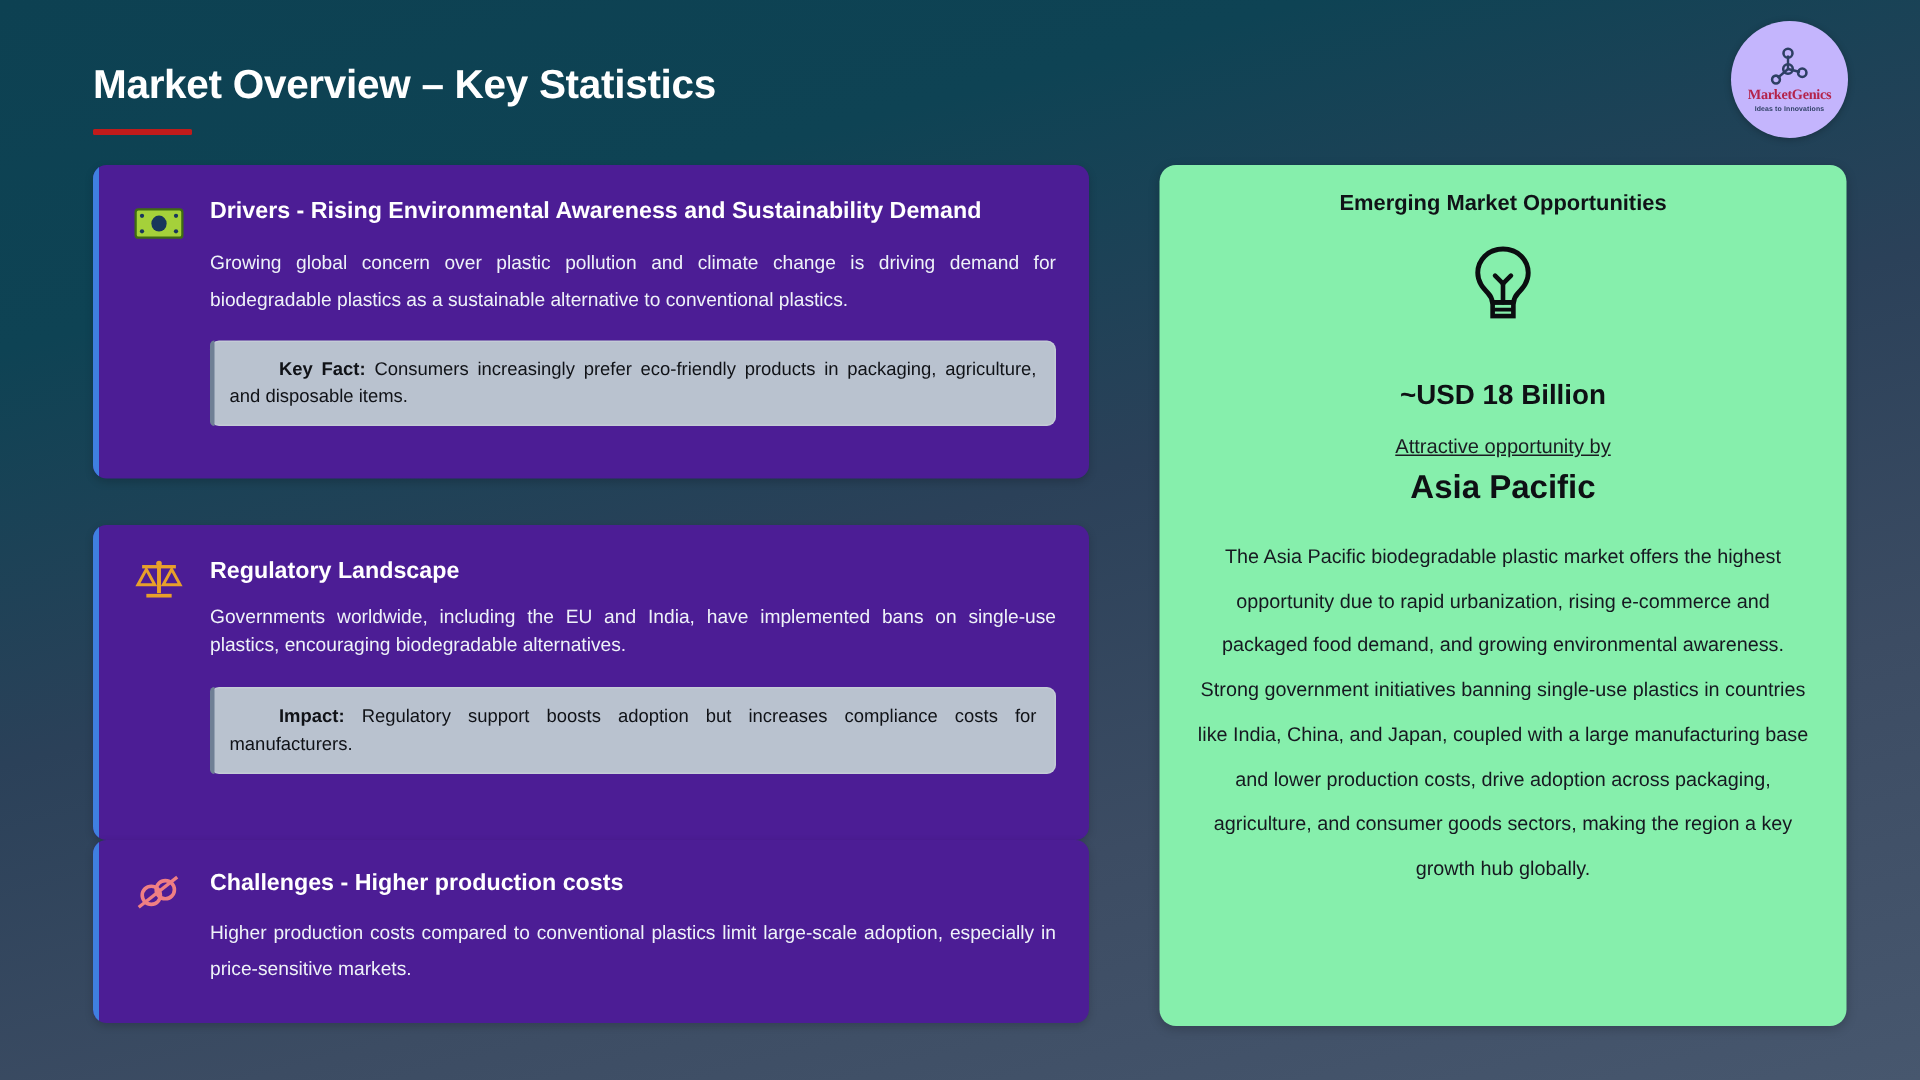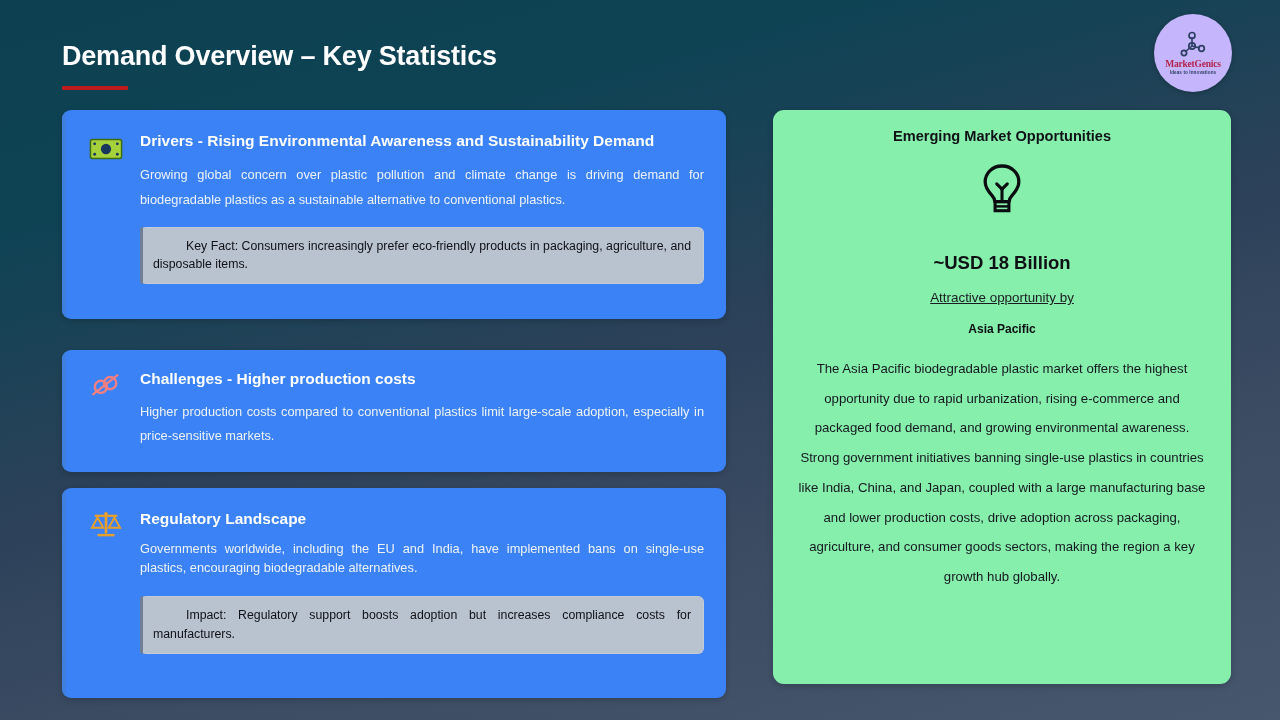--- a/index.html
+++ b/index.html
@@ -73,21 +73,21 @@
 
   
   .cards-col {
     position: absolute;
     left: 62px;
     top: 110px;
     width: 664px;
   }
   .card {
     position: relative;
-    background: #3b82f6;
+    background: #4c1d95;
     border-radius: 9px;
     padding: 18px 22px 16px 78px;
     overflow: hidden;
     box-shadow: 0 2px 6px rgba(0,0,0,0.18);
   }
   .card::before {
     content: "";
     position: absolute;
     left: 0; top: 0; bottom: 0;
     width: 4px;
@@ -145,21 +145,21 @@
     box-shadow: inset 0 0 0 1px rgba(255,255,255,0.16);
   }
   .fact-box::before {
     content: "";
     position: absolute;
     left: 0; top: 0; bottom: 0;
     width: 3px;
     background: #6f7f95;
     border-radius: 6px 0 0 6px;
   }
-  .fact-label { font-weight: normal; padding-left: 33px; }
+  .fact-label { font-weight: bold; padding-left: 33px; }
   .card-3 .fact-box { margin-top: 18px; }
 
   
   .right-panel {
     position: absolute;
     left: 773px;
     top: 110px;
     width: 458px;
     height: 574px;
     background: #86efac;
@@ -187,44 +187,44 @@
     margin-top: 32px;
   }
   .stat-sub {
     font-size: 13.4px;
     color: #1a1c21;
     margin-top: 16px;
     font-weight: 400;
     text-decoration: underline;
   }
   .stat-region {
-    font-size: 12px;
+    font-size: 22px;
     font-weight: bold;
     color: #0e1014;
-    margin-top: 17px;
+    margin-top: 7px;
   }
   .stat-period {
     font-size: 13.4px;
     color: #1a1c21;
     margin-top: 15px;
     font-weight: 400;
   }
   .panel-paragraph {
     font-size: 13.2px;
     line-height: 2.25;
     color: #161820;
     margin-top: 18px;
     text-align: center;
     font-weight: 400;
   }
 </style>
 </head>
 <body>
 
-<div class="slide-title">Demand Overview – Key Statistics</div>
+<div class="slide-title">Market Overview – Key Statistics</div>
 <div class="title-rule"></div>
 
 <div class="logo-badge">
   <svg class="logo-mark" viewBox="0 0 30 28">
     <line x1="14" y1="6" x2="14" y2="15" stroke="#2d3f63" stroke-width="1.6"></line>
     <line x1="14" y1="15" x2="7" y2="21" stroke="#2d3f63" stroke-width="1.6"></line>
     <line x1="14" y1="15" x2="22" y2="17" stroke="#2d3f63" stroke-width="1.6"></line>
     <circle cx="14" cy="4.5" r="3" fill="none" stroke="#2d3f63" stroke-width="1.7"></circle>
     <circle cx="14" cy="15" r="3.2" fill="none" stroke="#2d3f63" stroke-width="1.7"></circle>
     <circle cx="6" cy="22" r="2.6" fill="none" stroke="#2d3f63" stroke-width="1.7"></circle>
@@ -247,48 +247,48 @@
         <circle cx="30" cy="18" r="1.5" fill="#19365c"></circle>
       </svg>
     </div>
     <div class="card-title">Drivers - Rising Environmental Awareness and Sustainability Demand</div>
     <div class="card-body">Growing global concern over plastic pollution and climate change is driving demand for biodegradable plastics as a sustainable alternative to conventional plastics.</div>
     <div class="fact-box">
       <span class="fact-label">Key Fact:</span><span> Consumers increasingly prefer eco-friendly products in packaging, agriculture, and disposable items.</span>
     </div>
   </div>
 
-  <div class="card card-2">
-    <div class="card-icon">
-      <svg viewBox="0 0 36 30" width="34" height="28">
-        <path d="M6 17 a6.5 6.5 0 0 1 6.5 -6.5 a6.5 6.5 0 0 1 6.5 6.5 a6.5 6.5 0 0 1 -6.5 6.5 a6.5 6.5 0 0 1 -6.5 -6.5 z" fill="none" stroke="#ef7f83" stroke-width="2.6"></path>
-        <path d="M16 13 a6.5 6.5 0 0 1 6.5 -6.5 a6.5 6.5 0 0 1 6.5 6.5 a6.5 6.5 0 0 1 -6.5 6.5 a6.5 6.5 0 0 1 -6.5 -6.5 z" fill="none" stroke="#ef7f83" stroke-width="2.6"></path>
-        <line x1="3.5" y1="25.5" x2="31" y2="4" stroke="#ef7f83" stroke-width="2.4"></line>
-      </svg>
-    </div>
-    <div class="card-title">Challenges - Higher production costs</div>
-    <div class="card-body"> Higher production costs compared to conventional plastics limit large-scale adoption, especially in price-sensitive markets.</div>
-  </div>
-
   <div class="card card-3">
     <div class="card-icon">
       <svg viewBox="0 0 36 32" width="34" height="30">
         <rect x="16.6" y="6" width="2.8" height="19" fill="#e8a02a"></rect>
         <rect x="6" y="5" width="24" height="2.4" fill="#e8a02a"></rect>
         <rect x="9" y="25.5" width="18" height="2.6" fill="#e8a02a"></rect>
         <circle cx="18" cy="4" r="2" fill="#e8a02a"></circle>
         <path d="M3 19 L9 8 L15 19 z" fill="none" stroke="#e8a02a" stroke-width="2.1"></path>
         <path d="M21 19 L27 8 L33 19 z" fill="none" stroke="#e8a02a" stroke-width="2.1"></path>
       </svg>
     </div>
     <div class="card-title">Regulatory Landscape</div>
     <div class="card-body">Governments worldwide, including the EU and India, have implemented bans on single-use plastics, encouraging biodegradable alternatives.</div>
     <div class="fact-box">
       <span class="fact-label">Impact:</span><span> Regulatory support boosts adoption but increases compliance costs for manufacturers.</span>
     </div>
+  </div>
+
+  <div class="card card-2">
+    <div class="card-icon">
+      <svg viewBox="0 0 36 30" width="34" height="28">
+        <path d="M6 17 a6.5 6.5 0 0 1 6.5 -6.5 a6.5 6.5 0 0 1 6.5 6.5 a6.5 6.5 0 0 1 -6.5 6.5 a6.5 6.5 0 0 1 -6.5 -6.5 z" fill="none" stroke="#ef7f83" stroke-width="2.6"></path>
+        <path d="M16 13 a6.5 6.5 0 0 1 6.5 -6.5 a6.5 6.5 0 0 1 6.5 6.5 a6.5 6.5 0 0 1 -6.5 6.5 a6.5 6.5 0 0 1 -6.5 -6.5 z" fill="none" stroke="#ef7f83" stroke-width="2.6"></path>
+        <line x1="3.5" y1="25.5" x2="31" y2="4" stroke="#ef7f83" stroke-width="2.4"></line>
+      </svg>
+    </div>
+    <div class="card-title">Challenges - Higher production costs</div>
+    <div class="card-body"> Higher production costs compared to conventional plastics limit large-scale adoption, especially in price-sensitive markets.</div>
   </div>
 
 </div>
 
 <div class="right-panel">
   <div class="panel-heading">Emerging Market Opportunities</div>
   <div class="bulb-wrap">
     <svg viewBox="0 0 52 60" width="50" height="58">
       <path d="M26 4 C15.5 4 8.5 11.8 8.5 20.5 C8.5 27 12.2 31 15.5 34.5 C17.6 36.7 18.4 38.6 18.6 41 L33.4 41 C33.6 38.6 34.4 36.7 36.5 34.5 C39.8 31 43.5 27 43.5 20.5 C43.5 11.8 36.5 4 26 4 Z" fill="none" stroke="#0b0d10" stroke-width="3.4" stroke-linejoin="round"></path>
       <path d="M26 41 L26 28" stroke="#0b0d10" stroke-width="3.2" stroke-linecap="round"></path>

